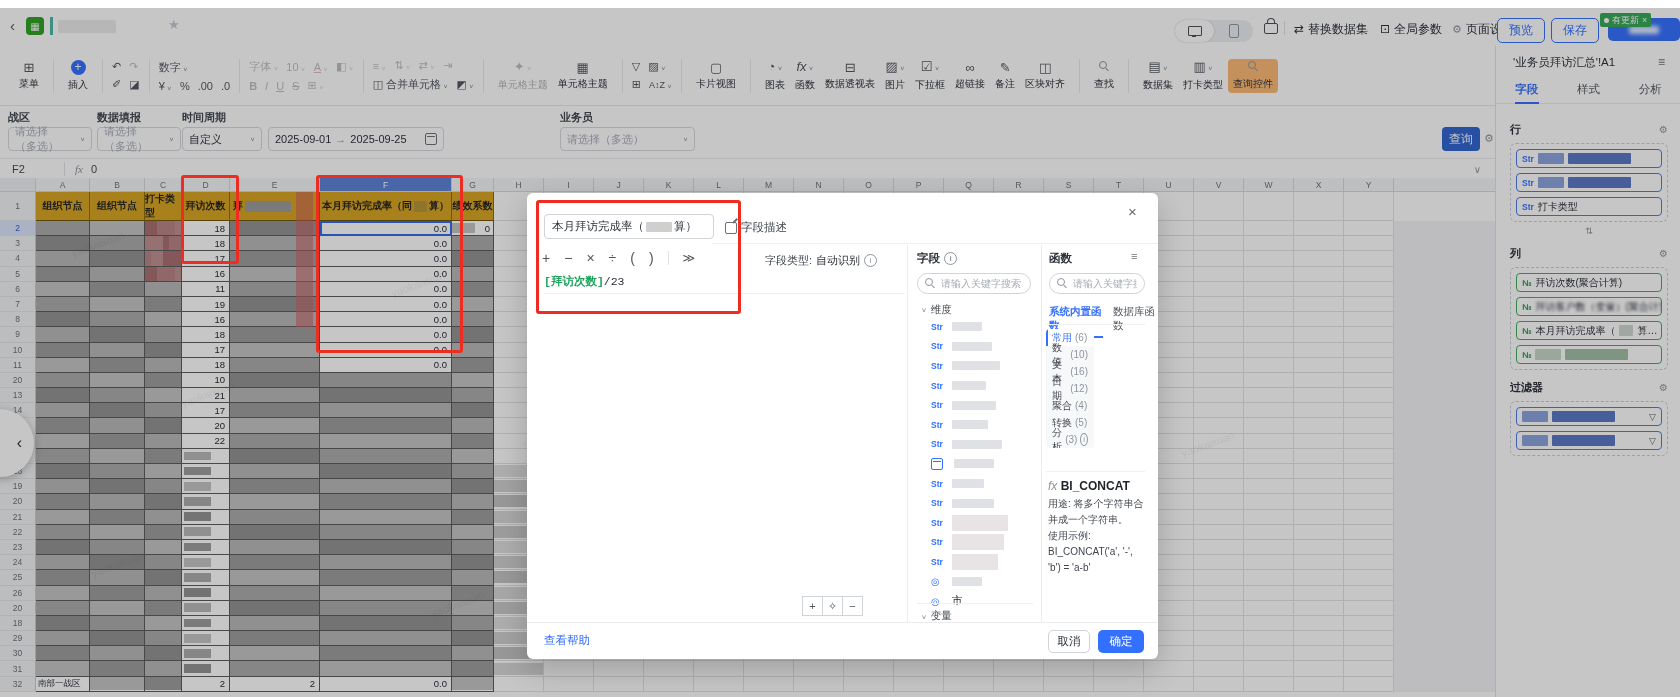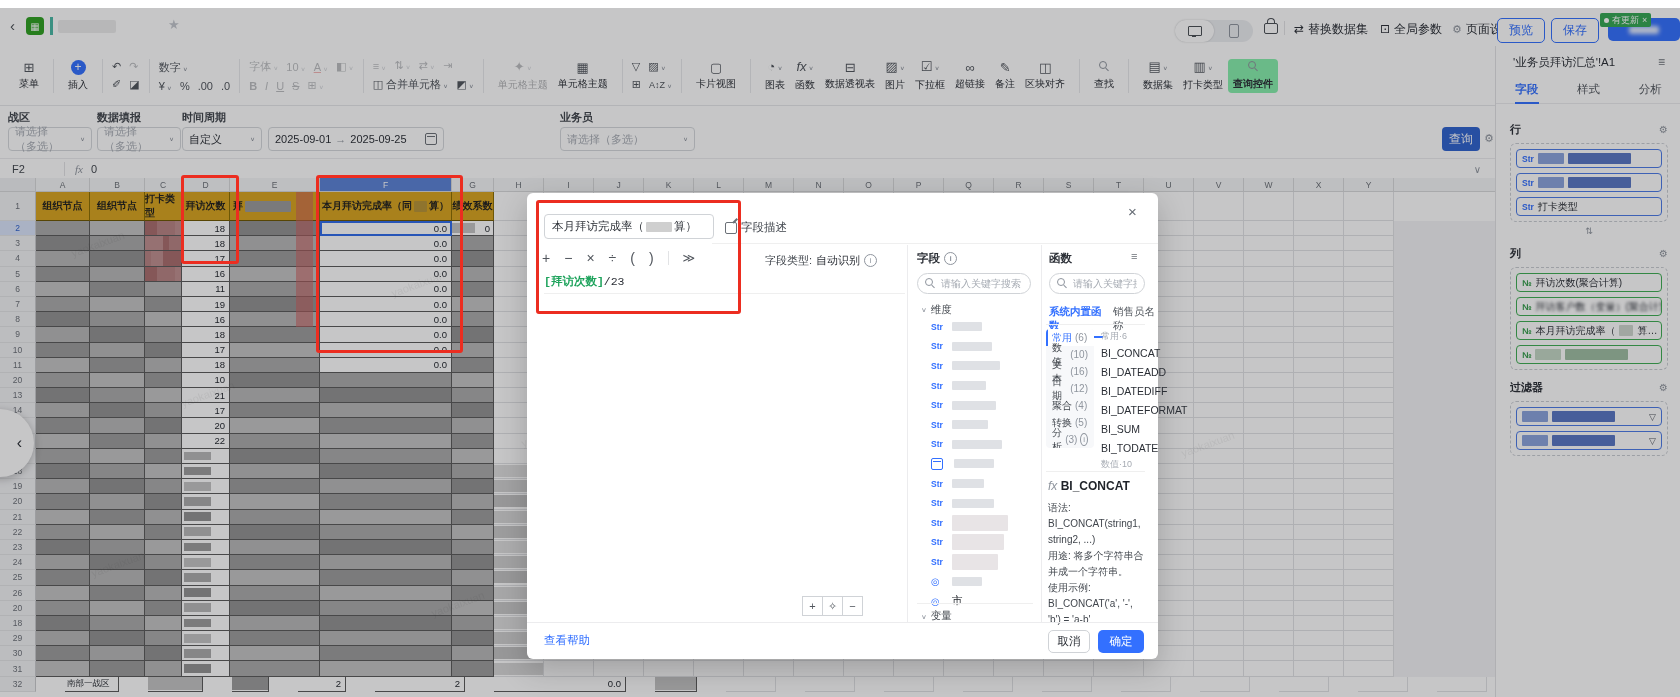--- a/index.html
+++ b/index.html
@@ -38,21 +38,21 @@
   .stackit{display:flex;flex-direction:column;align-items:center;gap:3px;font-size:10px;color:#2b2f36;
            padding:0 5px;cursor:pointer;flex:none;}
   .stackit .g{font-size:13px;color:#51565d;line-height:13px;}
   .stackit .lab{white-space:nowrap;}
   .tcol{display:flex;flex-direction:column;gap:5px;flex:none;}
   .trow{display:flex;align-items:center;gap:8px;font-size:11px;color:#51565d;}
   .trow .t{cursor:pointer;white-space:nowrap;}
   .chev{font-size:7px;color:#8f959e;transform:scaleY(.8);display:inline-block;margin-left:2px;}
   .dis{opacity:.38;}
   .accbtn{width:15px;height:15px;border-radius:50%;background:#3370ff;color:#fff;font-size:12px;line-height:14px;text-align:center;}
-  .hl{background:#86efac;border-radius:4px;padding:2px 5px;font-weight:bold;}
+  .hl{background:#fdba74;border-radius:4px;padding:2px 5px;}
   .ico-search{position:relative;width:11px;height:11px;display:inline-block;flex:none;}
   .ico-search::before{content:"";position:absolute;width:6px;height:6px;border:1.3px solid #8f959e;border-radius:50%;left:0;top:0;}
   .ico-search::after{content:"";position:absolute;width:4px;height:1.3px;background:#8f959e;transform:rotate(45deg);left:6px;top:8px;}
   .tchev{margin-left:auto;margin-right:16px;font-size:11px;color:#8f959e;cursor:pointer;}
   
   .querybar{left:0;top:106px;width:1495px;height:52px;background:#fff;}
   .qlabel{top:4px;font-size:11px;color:#41464d;font-weight:bold;}
   .qbox{top:21px;height:24px;border:1px solid #d5d8dc;border-radius:4px;background:#fff;display:flex;align-items:center;
         padding:0 6px;box-sizing:border-box;font-size:11px;color:#a6abb3;gap:4px;cursor:pointer;}
   .qbox .val{color:#2b2f36;}
@@ -2513,21 +2513,21 @@
         <div class="cell lcell" style="width: 50px; height: 15.2px;"></div>
         <div class="cell lcell" style="width: 50px; height: 15.2px;"></div>
         <div class="cell lcell" style="width: 50px; height: 15.2px;"></div>
         <div class="cell lcell" style="width: 50px; height: 15.2px;"></div>
         <div class="cell lcell" style="width: 50px; height: 15.2px;"></div>
         <div class="cell lcell" style="width: 50px; height: 15.2px;"></div>
         <div class="cell lcell" style="width: 50px; height: 15.2px;"></div>
         <div class="cell lcell" style="width: 50px; height: 15.2px;"></div>
         <div class="cell" style="flex: 1 1 0%; background: rgb(243, 244, 246);"></div>
       </div>
-      <div class="srow" style="height: 15.2px; gap: 29px;">
+      <div class="srow" style="height: 15.2px;">
         <div class="rnum">32</div>
         <div class="cell tcell" style="width: 54px; height: 15.2px; font-size: 8.5px; color: rgb(35, 39, 46); padding-left: 2px; filter: blur(0.6px); white-space: nowrap;">南部一战区</div>
         <div class="cell tcell" style="width: 55px; height: 15.2px;">
           <div class="cz" style="height: 90%; align-self: center;">
             <span style="background: rgb(196, 196, 196); flex: 1 1 0%;"></span>
             <span style="background: rgb(196, 196, 196); flex: 2 1 0%;"></span>
             <span style="background: rgb(196, 196, 196); flex: 3 1 0%;"></span>
           </div>
         </div>
         <div class="cell tcell" style="width: 37px; height: 15.2px;">
@@ -2782,21 +2782,21 @@
     <div class="abs paneh" style="left:522px;top:58px">
       <span>函数</span>
     </div>
     <div class="abs" style="left:604px;top:57px;font-size:11px;color:#6b7077">≡</div>
     <div class="abs searchbox" style="left:522px;top:80px;width:96px">
       <span class="ico-search"></span>
       <span style="overflow:hidden;white-space:nowrap">请输入关键字搜索</span>
     </div>
     <div class="abs ftabs" id="fntabs" style="left:522px;top:112px">
         <span class="ftab on">系统内置函数</span>
-        <span class="ftab">销售员名称</span>
+        <span class="ftab">数据库函数</span>
       </div>
     <div class="abs hline" style="left:519px;top:131px;width:99px"></div>
     <div class="abs catcol" id="fncats" style="left:519px;top:136px;width:48px">
         <div class="catit on">
           <span>常用</span>
           <span class="cnt">(6)</span>
         </div>
         <div class="catit">
           <span>数值</span>
           <span class="cnt">(10)</span>
@@ -2816,34 +2816,23 @@
         <div class="catit">
           <span>转换</span>
           <span class="cnt">(5)</span>
         </div>
         <div class="catit">
           <span>分析</span>
           <span class="cnt">(3)</span>
           <span class="info">i</span>
         </div>
       </div>
-    <div class="abs" id="fnlist" style="left: 574px; top: 136px; width: 48px;">
-        <div class="fnhead">常用·6</div>
-        <div class="fnit" style="white-space: nowrap;">BI_CONCAT</div>
-        <div class="fnit" style="white-space: nowrap;">BI_DATEADD</div>
-        <div class="fnit" style="white-space: nowrap;">BI_DATEDIFF</div>
-        <div class="fnit" style="white-space: nowrap;">BI_DATEFORMAT</div>
-        <div class="fnit" style="white-space: nowrap;">BI_SUM</div>
-        <div class="fnit" style="white-space: nowrap;">BI_TODATE</div>
-        <div class="fnhead">数值·10</div>
-      </div>
     <div class="abs hline" style="left:519px;top:278px;width:99px"></div>
     <div class="abs fdetail" style="left:521px;top:284px;width:98px">
       <div class="fdname"><span style="font-style:italic;font-weight:normal;color:#8f959e">fx</span> <span>BI_CONCAT</span></div>
-      <div style="margin-top:4px"><span>语法:</span> <span>BI_CONCAT(string1, string2, ...)</span></div>
       <div><span>用途:</span> <span>将多个字符串合并成一个字符串。</span></div>
       <div>使用示例:</div>
       <div>BI_CONCAT('a', '-', 'b') = 'a-b'</div>
     </div>
 
     <div class="abs mfooter"></div>
     <div class="abs helplink">查看帮助</div>
     <div class="abs mbtn cancel">取消</div>
     <div class="abs mbtn confirm">确定</div>
   </div>

